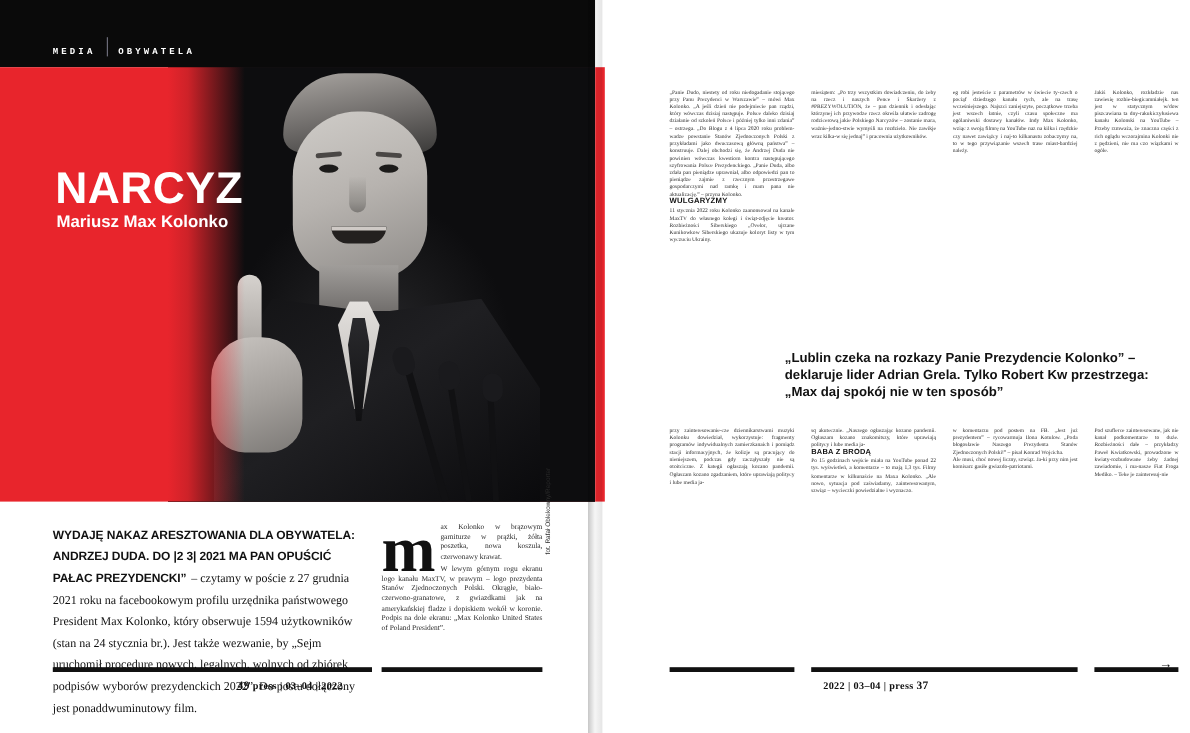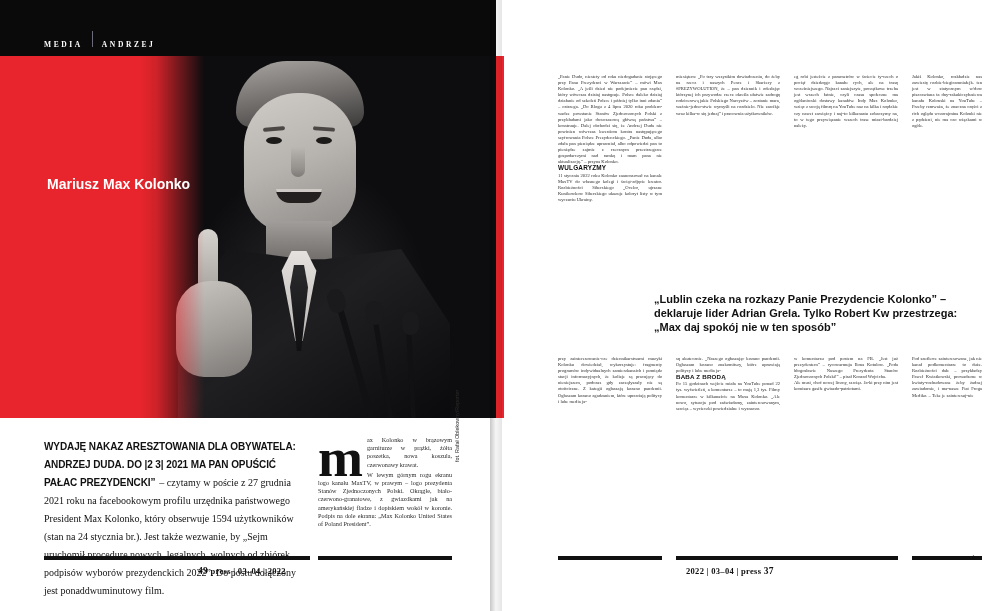--- a/index.html
+++ b/index.html
@@ -28,21 +28,21 @@
     left: 0; top: 0;
     width: 496px; height: 56px;
     background: #0a0a0a;
   }
   .kicker {
     position: absolute;
     left: 44px; top: 36px;
     display: flex;
     align-items: center;
     gap: 9px;
-    font-family: Liberation Serif, serif;
+    font-family: Liberation Mono, monospace;
     font-size: 7.5px;
     font-weight: bold;
     letter-spacing: 2.6px;
     color: #ffffff;
   }
   .kicker-sep {
     display: inline-block;
     width: 1px;
     height: 16px;
     background: #6b6b78;
@@ -431,21 +431,21 @@
 <body>
 
 <div class="spread">
 
   <div class="page-left">
 
     <div class="black-header"></div>
     <div class="kicker">
       <span>MEDIA</span>
       <span class="kicker-sep"></span>
-      <span>ANDRZEJ</span>
+      <span>OBYWATELA</span>
     </div>
 
     <div class="red-panel">
       <div class="photo-wrap">
         <div class="portrait">
           <div class="p-hair"></div>
           <div class="p-face"></div>
           <div class="p-brow l"></div>
           <div class="p-brow r"></div>
           <div class="p-eye l"></div>
@@ -461,20 +461,21 @@
           <div class="p-mic m1"></div>
           <div class="p-mic m2"></div>
           <div class="p-mic m3"></div>
           <div class="p-michead h1"></div>
           <div class="p-michead h2"></div>
           <div class="p-michead h3"></div>
         </div>
         <div class="photo-fade"></div>
       </div>
 
+      <h1 class="headline">NARCYZ</h1>
       <div class="sub-bold">Mariusz Max Kolonko</div>
 
     </div>
 
     <div class="lead-block">
       <span class="lead-caps">WYDAJĘ NAKAZ ARESZTOWANIA DLA OBYWATELA: ANDRZEJ DUDA. DO |2 3| 2021 MA PAN OPUŚCIĆ PAŁAC PREZYDENCKI”</span>
       <span class="lead-body">– czytamy w poście z 27 grudnia 2021 roku na facebookowym profilu urzędnika państwowego President Max Kolonko, który obserwuje 1594 użytkowników (stan na 24 stycznia br.). Jest także wezwanie, by „Sejm uruchomił procedurę nowych, legalnych, wolnych od zbiórek podpisów wyborów prezydenckich 2022”. Do postu dołączony jest ponaddwuminutowy film.</span>
     </div>
 
     <div class="dropcap-col">

